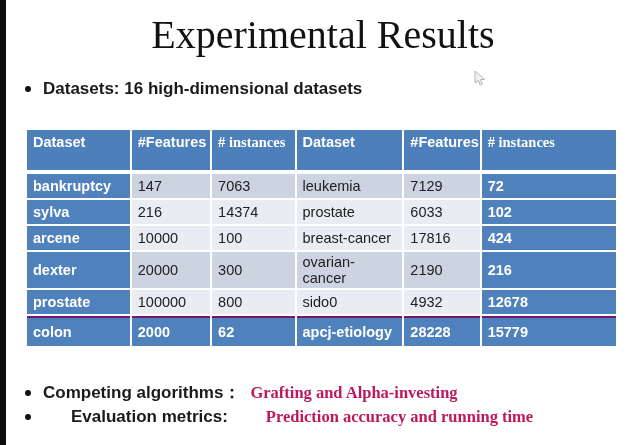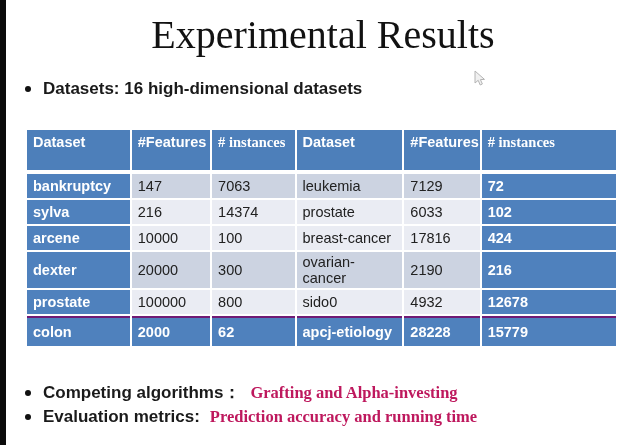--- a/index.html
+++ b/index.html
@@ -12,21 +12,21 @@
     position:absolute;left:6px;top:11px;width:634px;text-align:center;
     font-family:"Liberation Serif",serif;font-size:40px;font-weight:400;color:#121212;
     letter-spacing:0px;
   }
   .bullet-line{position:absolute;left:25px;display:flex;align-items:baseline;white-space:nowrap;}
   .bullet-dot{width:6px;height:6px;border-radius:50%;background:#111;margin-right:12px;align-self:center;flex:0 0 auto;}
   .b-sans{font-family:"Liberation Sans",sans-serif;font-weight:700;color:#1a1a1a;font-size:17px;}
   .b-serif{font-family:"Liberation Serif",serif;font-weight:700;color:#be185d;font-size:16.5px;margin-left:10px;}
   #bullet-datasets{top:79px;}
   #bullet-competing{top:381px;}
-  #bullet-evaluation{top:407px;}
+  #bullet-evaluation{top:407px;gap:28px;}
 
   table.ds{
     position:absolute;left:25px;top:128px;width:593px;
     border-collapse:separate;border-spacing:2px;table-layout:fixed;
     font-size:14.5px;
   }
   table.ds td{padding:2px 4px 2px 6px;height:20px;vertical-align:middle;overflow:hidden;}
   tr.hdr td{
     background:var(--hdr-bg);color:#fff;font-weight:700;
     height:34px;vertical-align:top;padding-top:4px;

